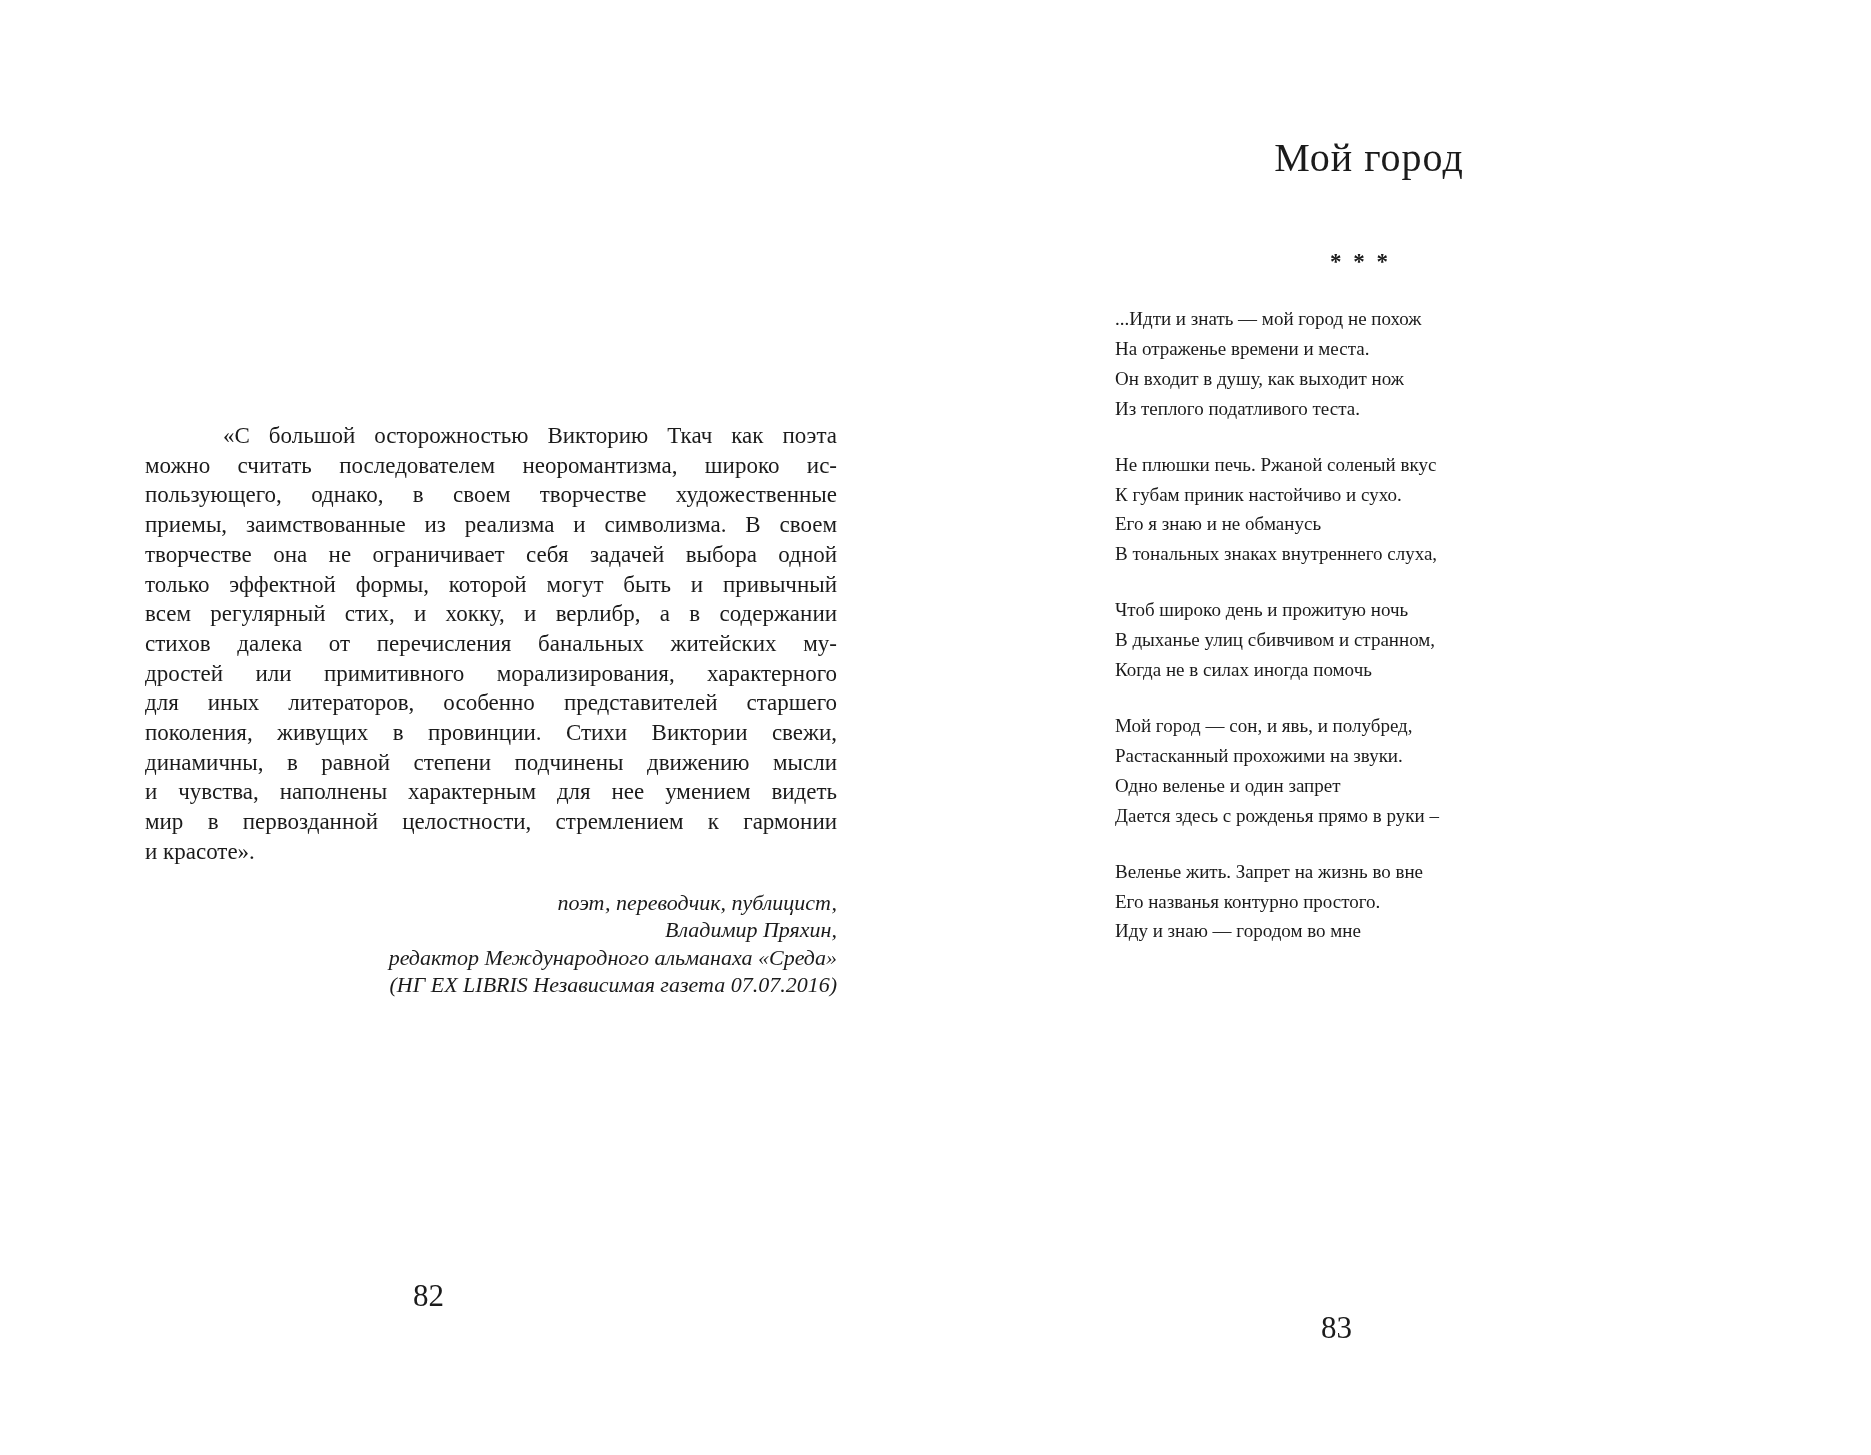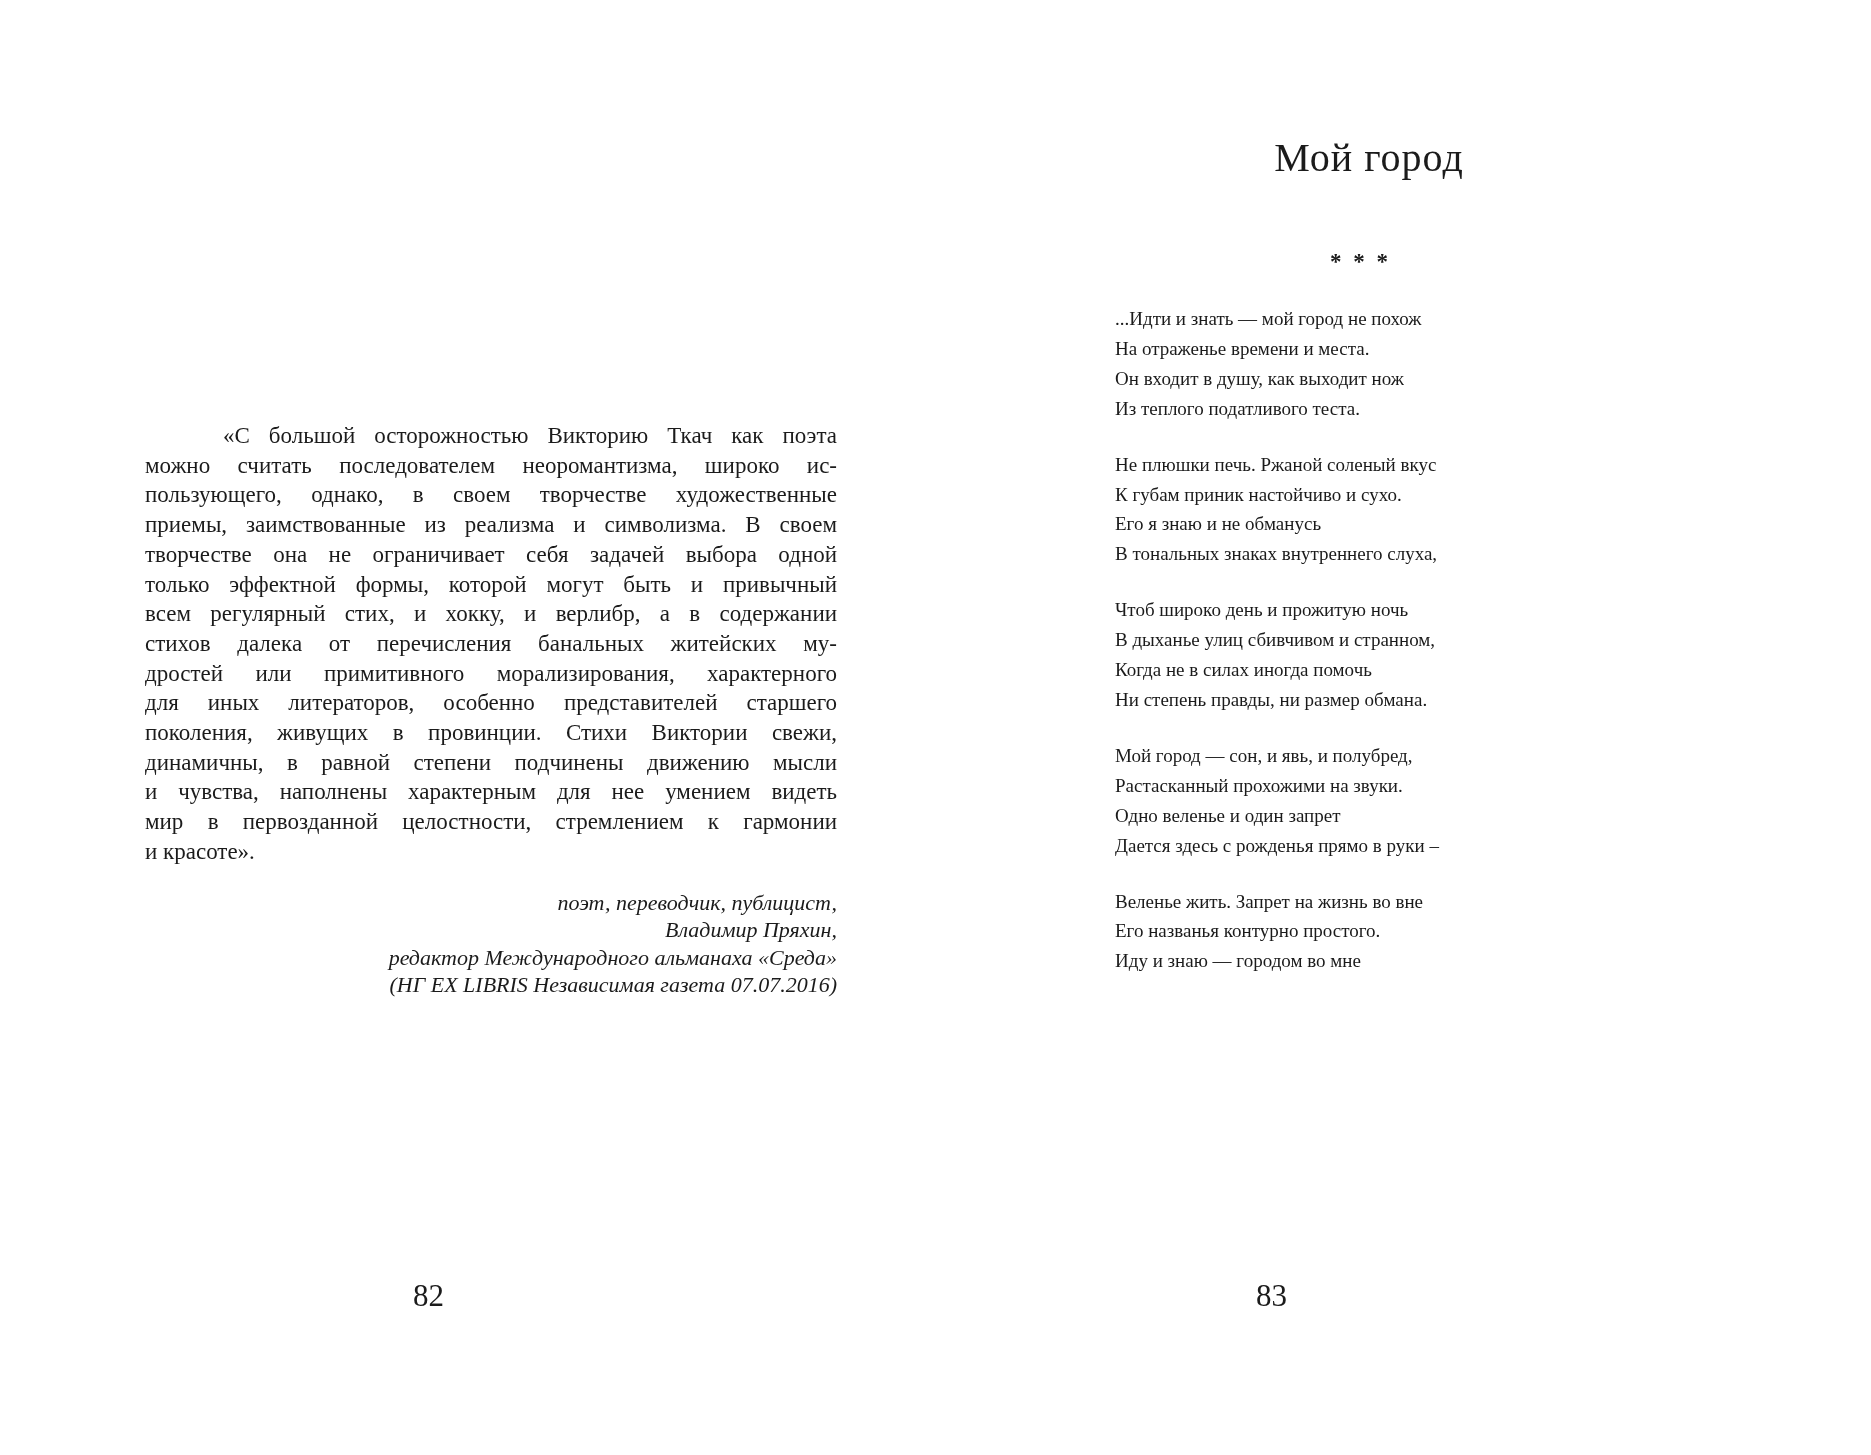--- a/index.html
+++ b/index.html
@@ -39,21 +39,21 @@
     line-height: 27.4px;
   }
 
   .folio {
     position: absolute;
     top: 1278px;
     width: 200px;
     font-size: 31px;
   }
   .folio-left  { left: 413px; }
-  .folio-right { left: 1256px; }
+  .folio-right { left: 1321px; margin-top: 32px; }
 
   
   .poem-title {
     position: absolute;
     left: 1150px;
     top: 124px;
     width: 418px;
     margin: 10px;
     text-align: center;
     font-size: 40px;
@@ -131,21 +131,20 @@
         <div class="stanza">
           <div class="poem-line">Не плюшки печь. Ржаной соленый вкус</div>
           <div class="poem-line">К губам приник настойчиво и сухо.</div>
           <div class="poem-line">Его я знаю и не обманусь</div>
           <div class="poem-line">В тональных знаках внутреннего слуха,</div>
         </div>
         <div class="stanza">
           <div class="poem-line">Чтоб широко день и прожитую ночь</div>
           <div class="poem-line">В дыханье улиц сбивчивом и странном,</div>
           <div class="poem-line">Когда не в силах иногда помочь</div>
-          <div class="poem-line">Ни степень правды, ни размер обмана.</div>
         </div>
         <div class="stanza">
           <div class="poem-line">Мой город — сон, и явь, и полубред,</div>
           <div class="poem-line">Растасканный прохожими на звуки.</div>
           <div class="poem-line">Одно веленье и один запрет</div>
           <div class="poem-line">Дается здесь с рожденья прямо в руки –</div>
         </div>
         <div class="stanza">
           <div class="poem-line">Веленье жить. Запрет на жизнь во вне</div>
           <div class="poem-line">Его названья контурно простого.</div>

